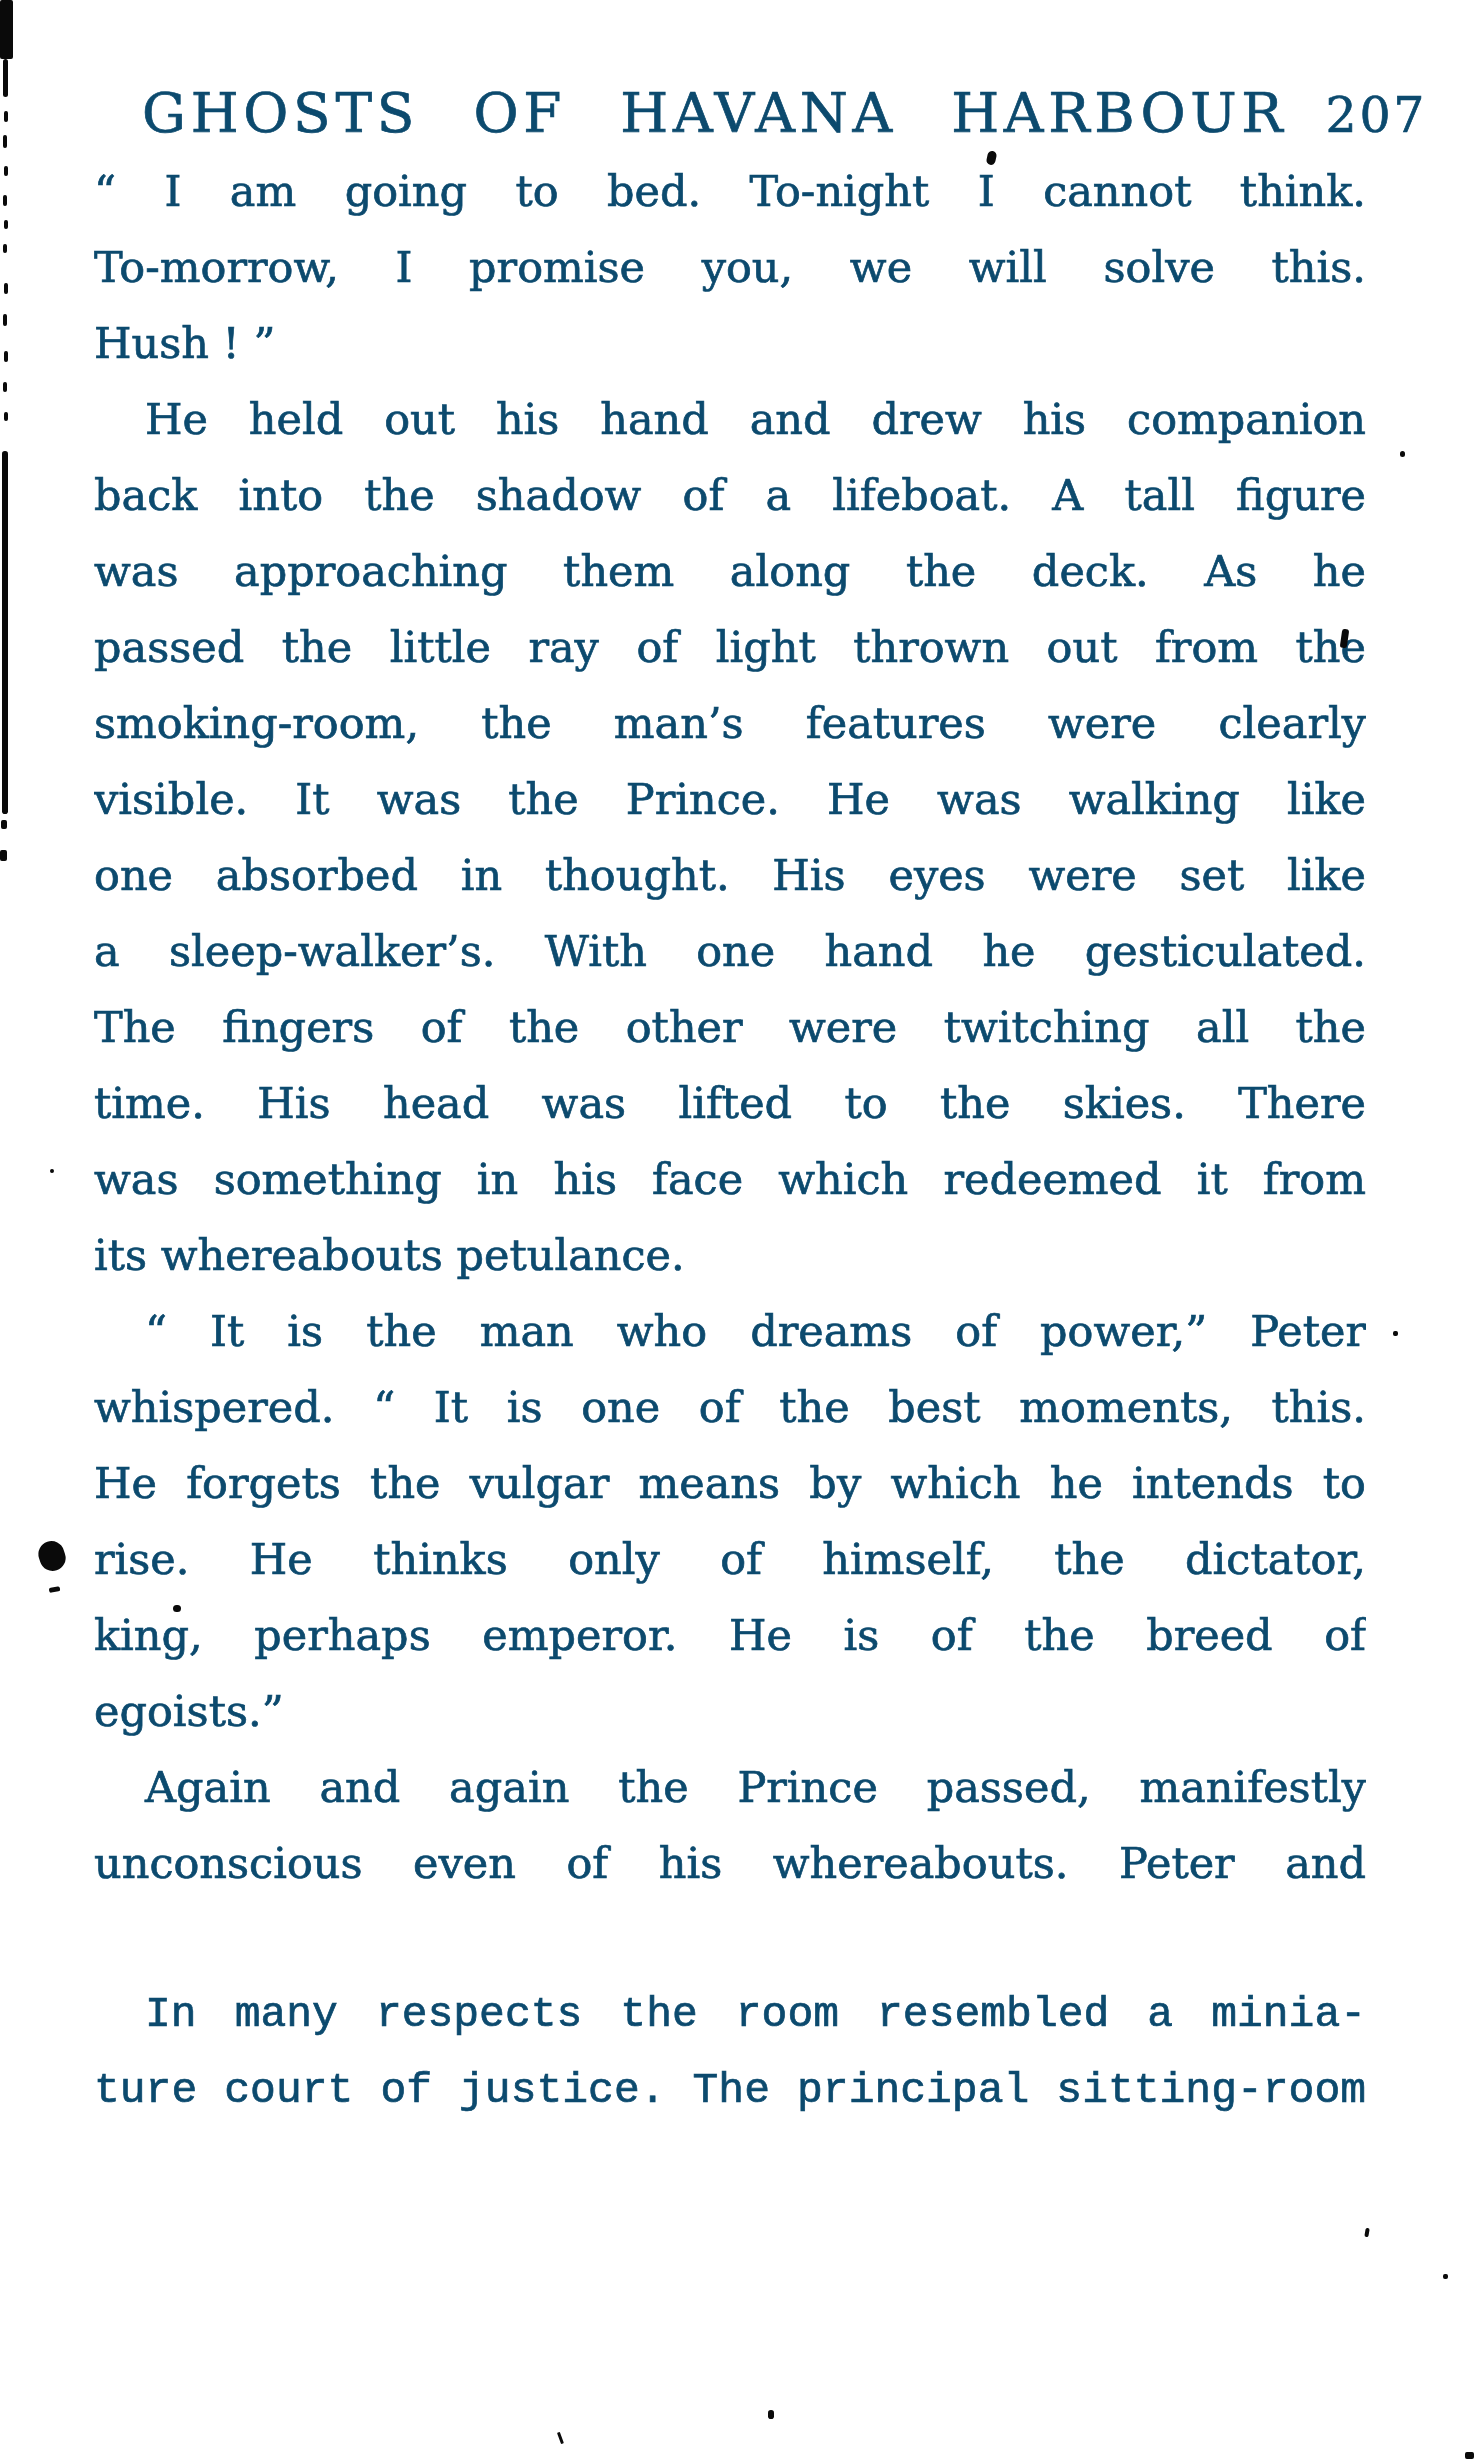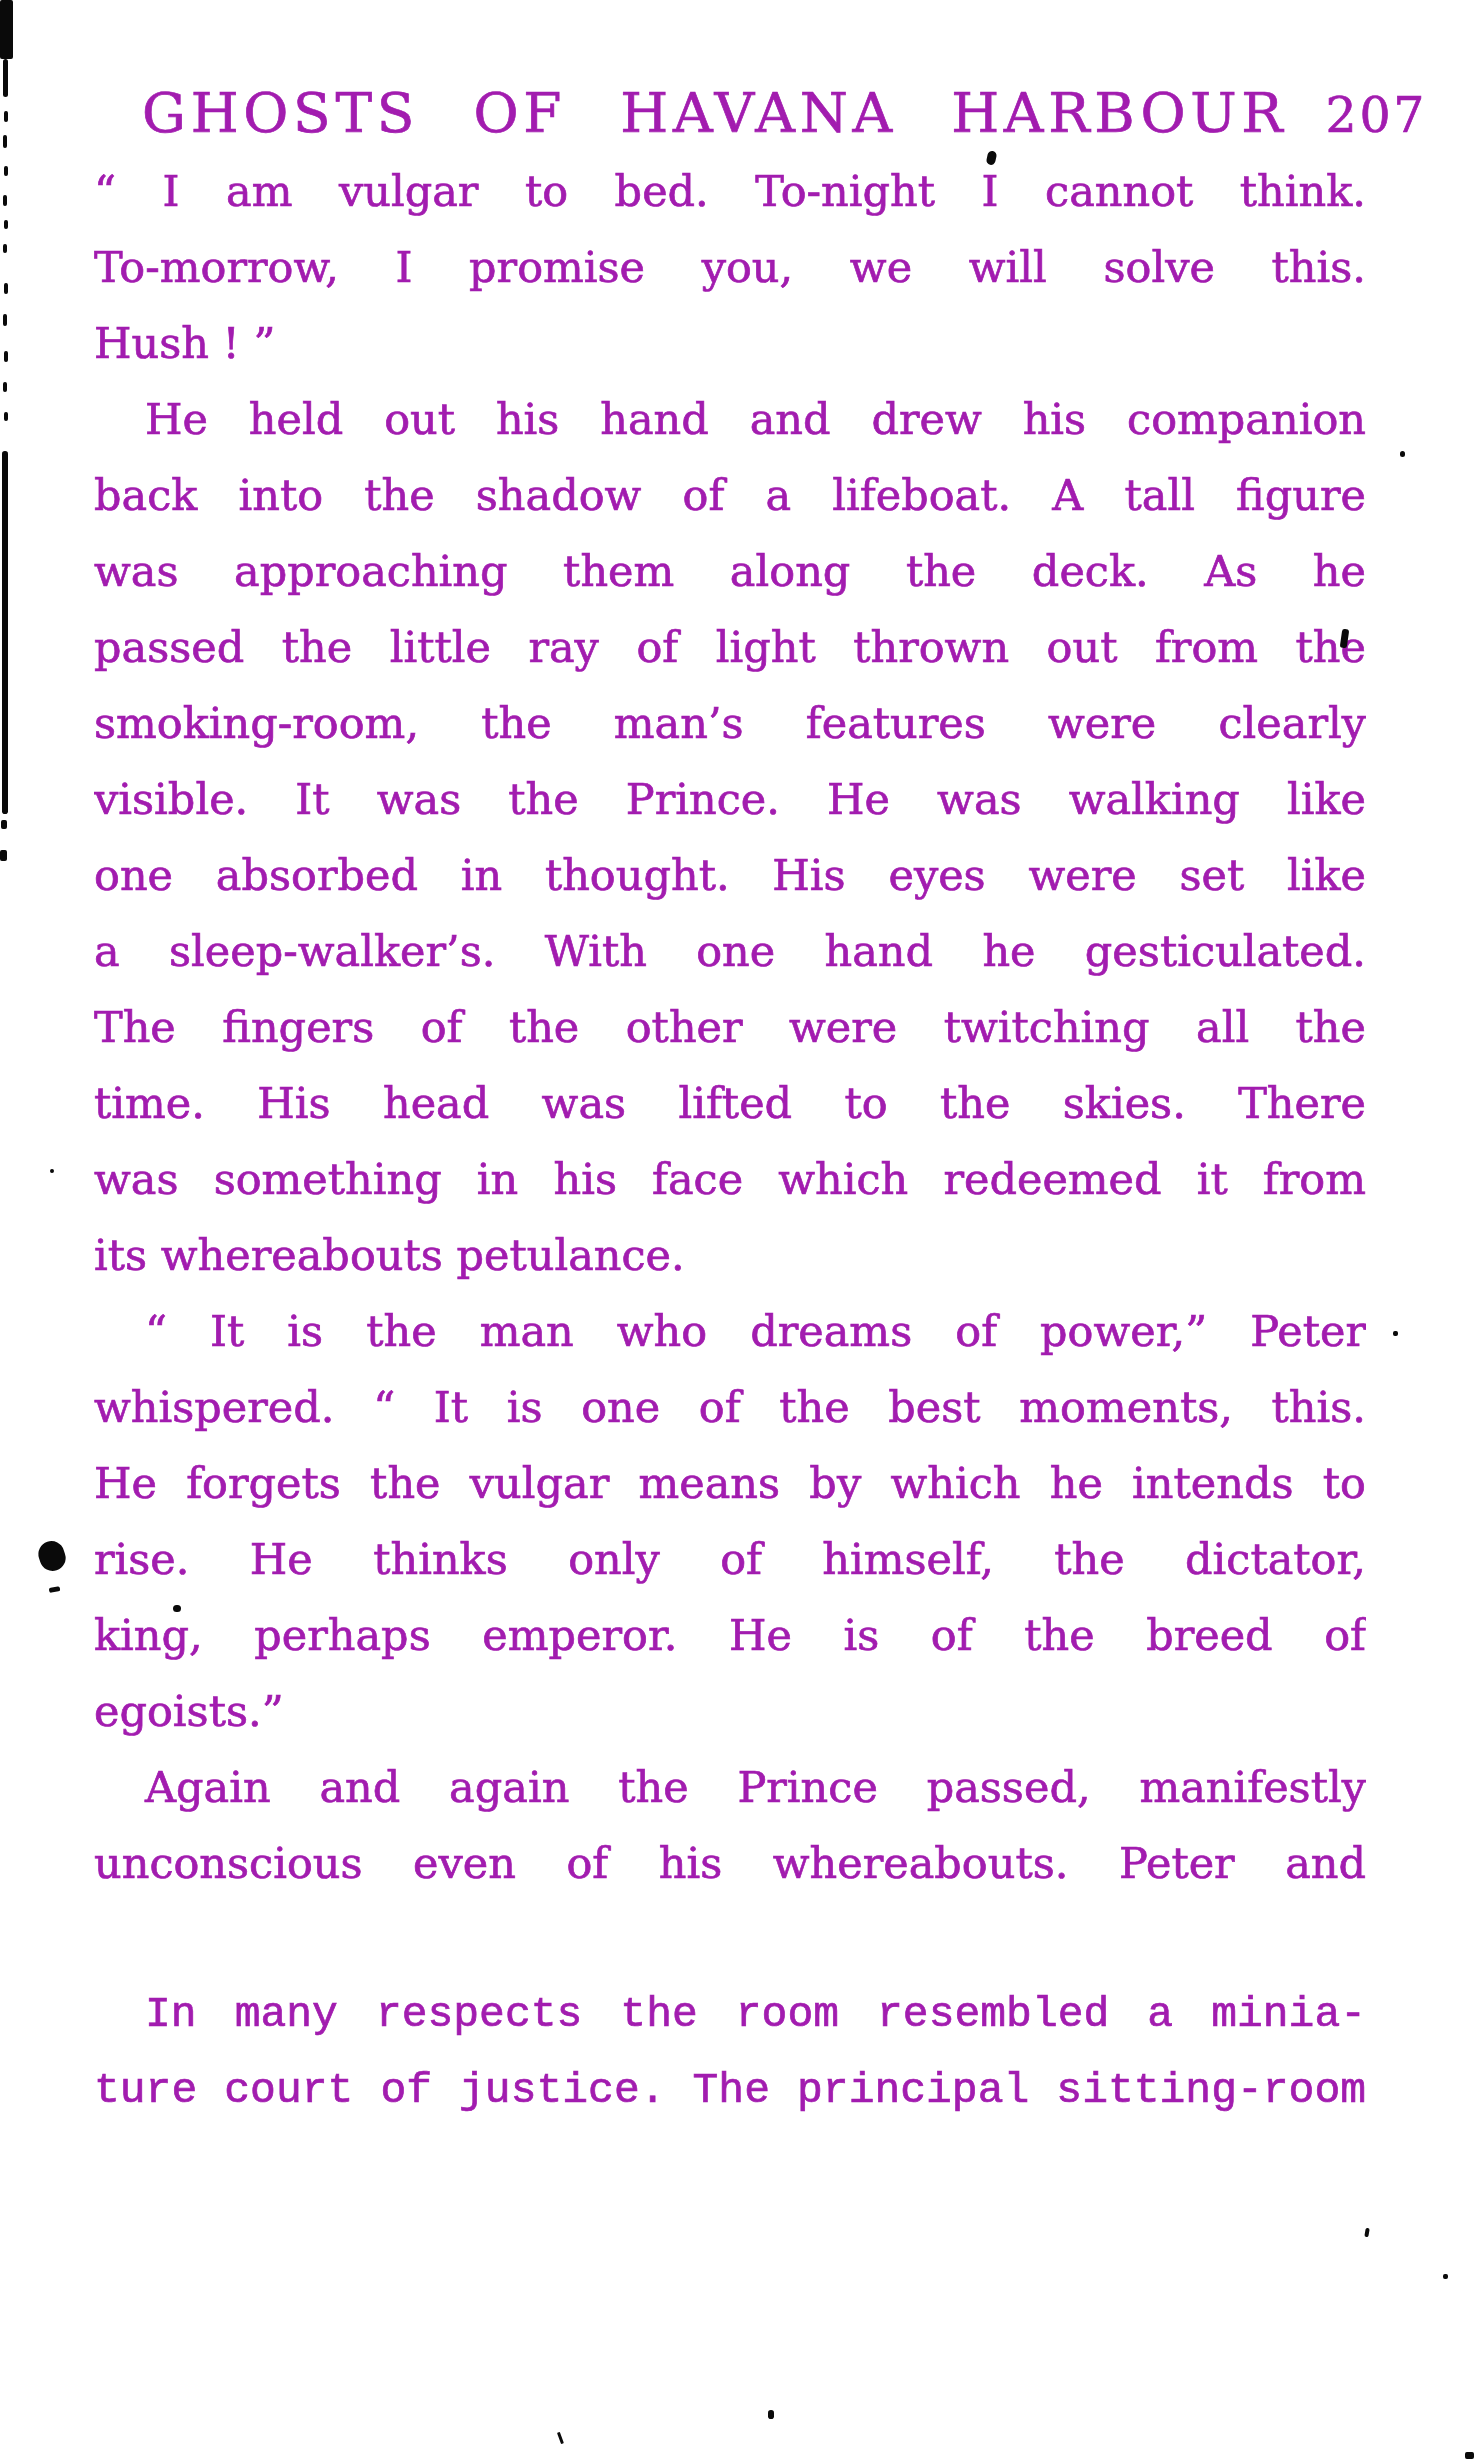--- a/index.html
+++ b/index.html
@@ -56,30 +56,30 @@
     text-align-last: left;
   }
   .art {
     position: absolute;
     background: #0a0a0a;
   }
 </style>
 </head>
 <body>
 
-<div class="page" style="background: rgb(255, 255, 255); color: #a21caf;">
+<div class="page" style="background: rgb(255, 255, 255); color: #0c4a6e;">
 
   <div class="running-header">
     <span class="title">GHOSTS OF HAVANA HARBOUR</span>
     <span class="pagenum">207</span>
   </div>
 
   <div class="textcol" id="text-body">
       <div class="para">
-        <div class="line">“ I am vulgar to bed.  To-night I cannot think.</div>
+        <div class="line">“ I am going to bed.  To-night I cannot think.</div>
         <div class="line">To-morrow, I promise you, we will solve this.</div>
         <div class="line no-just">Hush ! ”</div>
       </div>
       <div class="para indent">
         <div class="line">He held out his hand and drew his companion</div>
         <div class="line">back into the shadow of a lifeboat.  A tall figure</div>
         <div class="line">was approaching them along the deck.  As he</div>
         <div class="line">passed the little ray of light thrown out from the</div>
         <div class="line">smoking-room, the man’s features were clearly</div>
         <div class="line">visible.  It was the Prince.  He was walking like</div>

